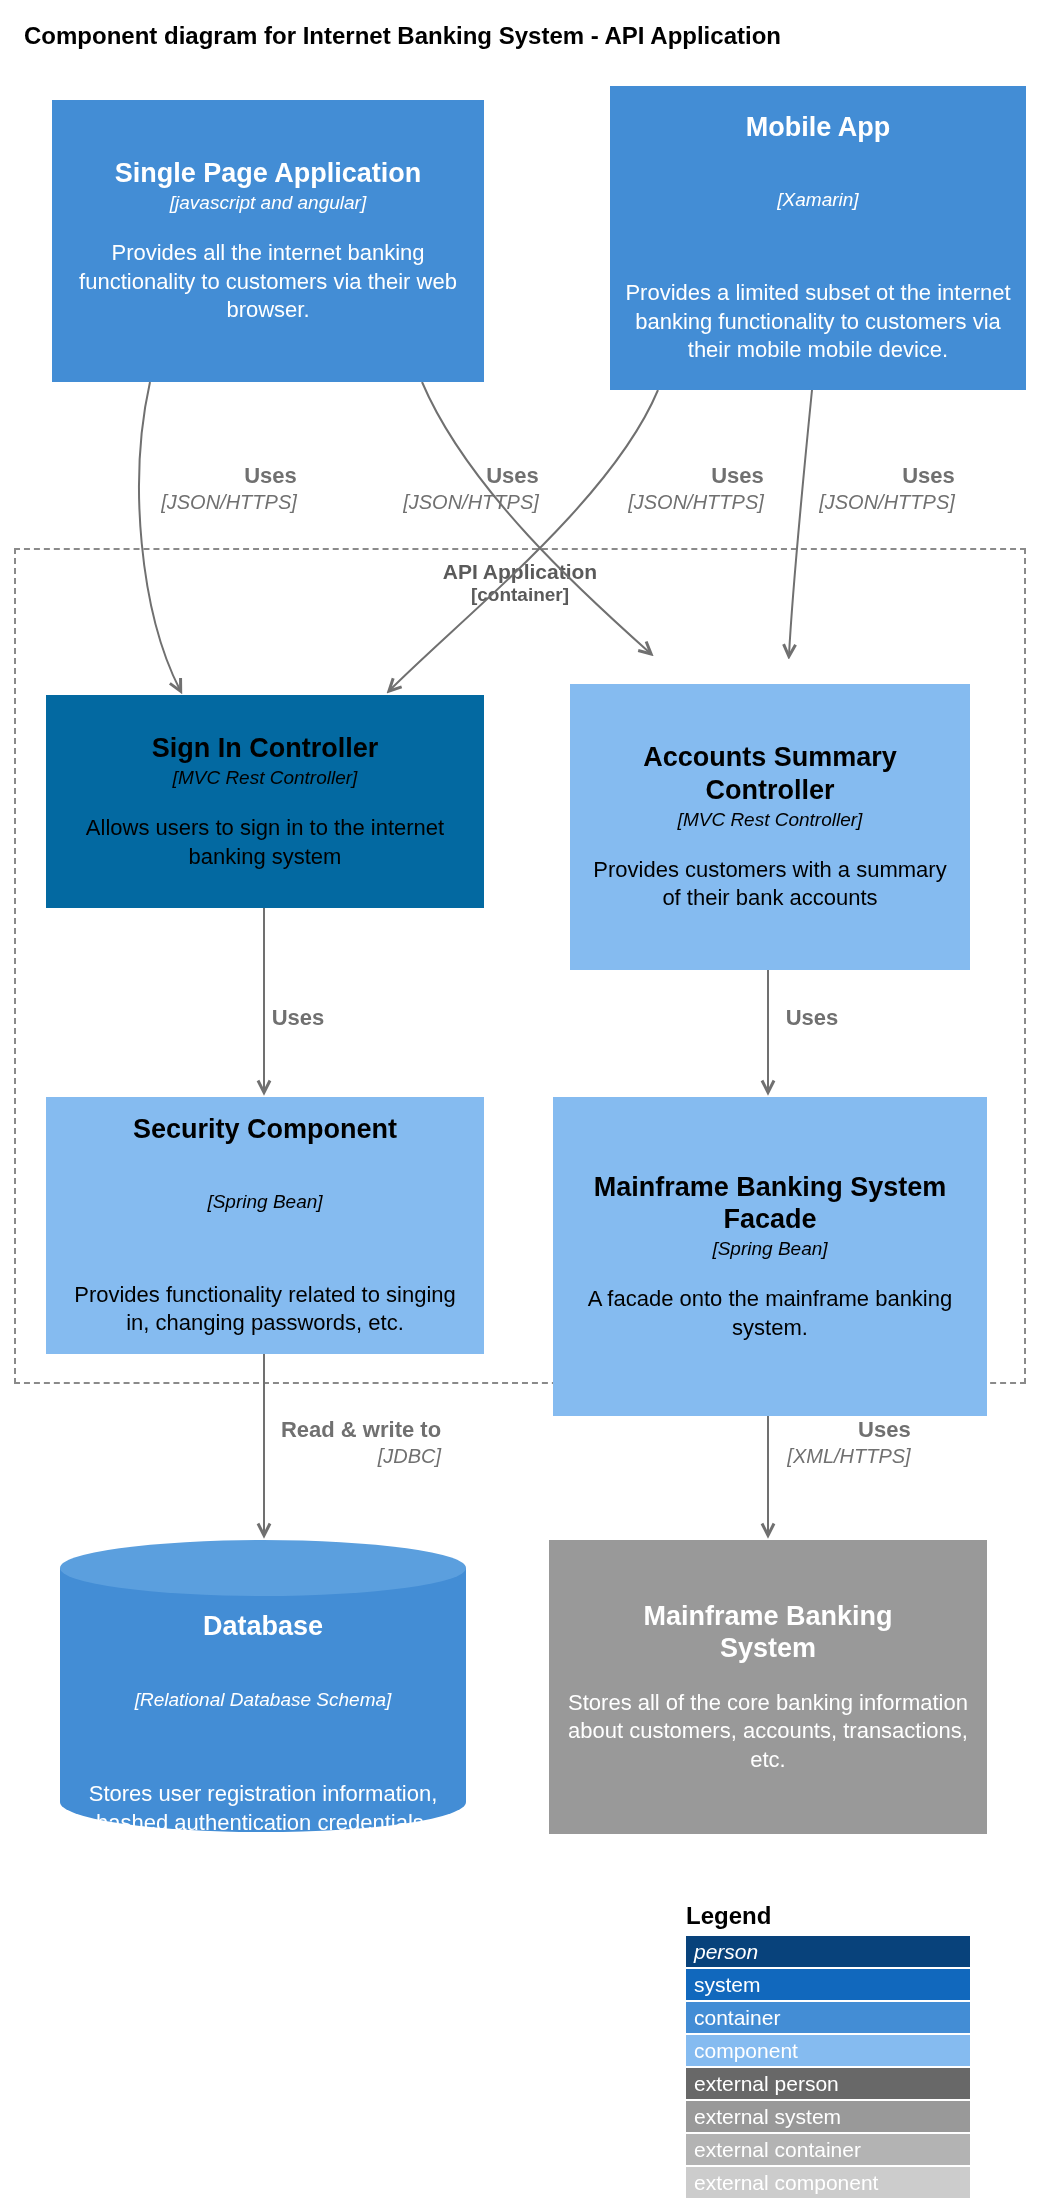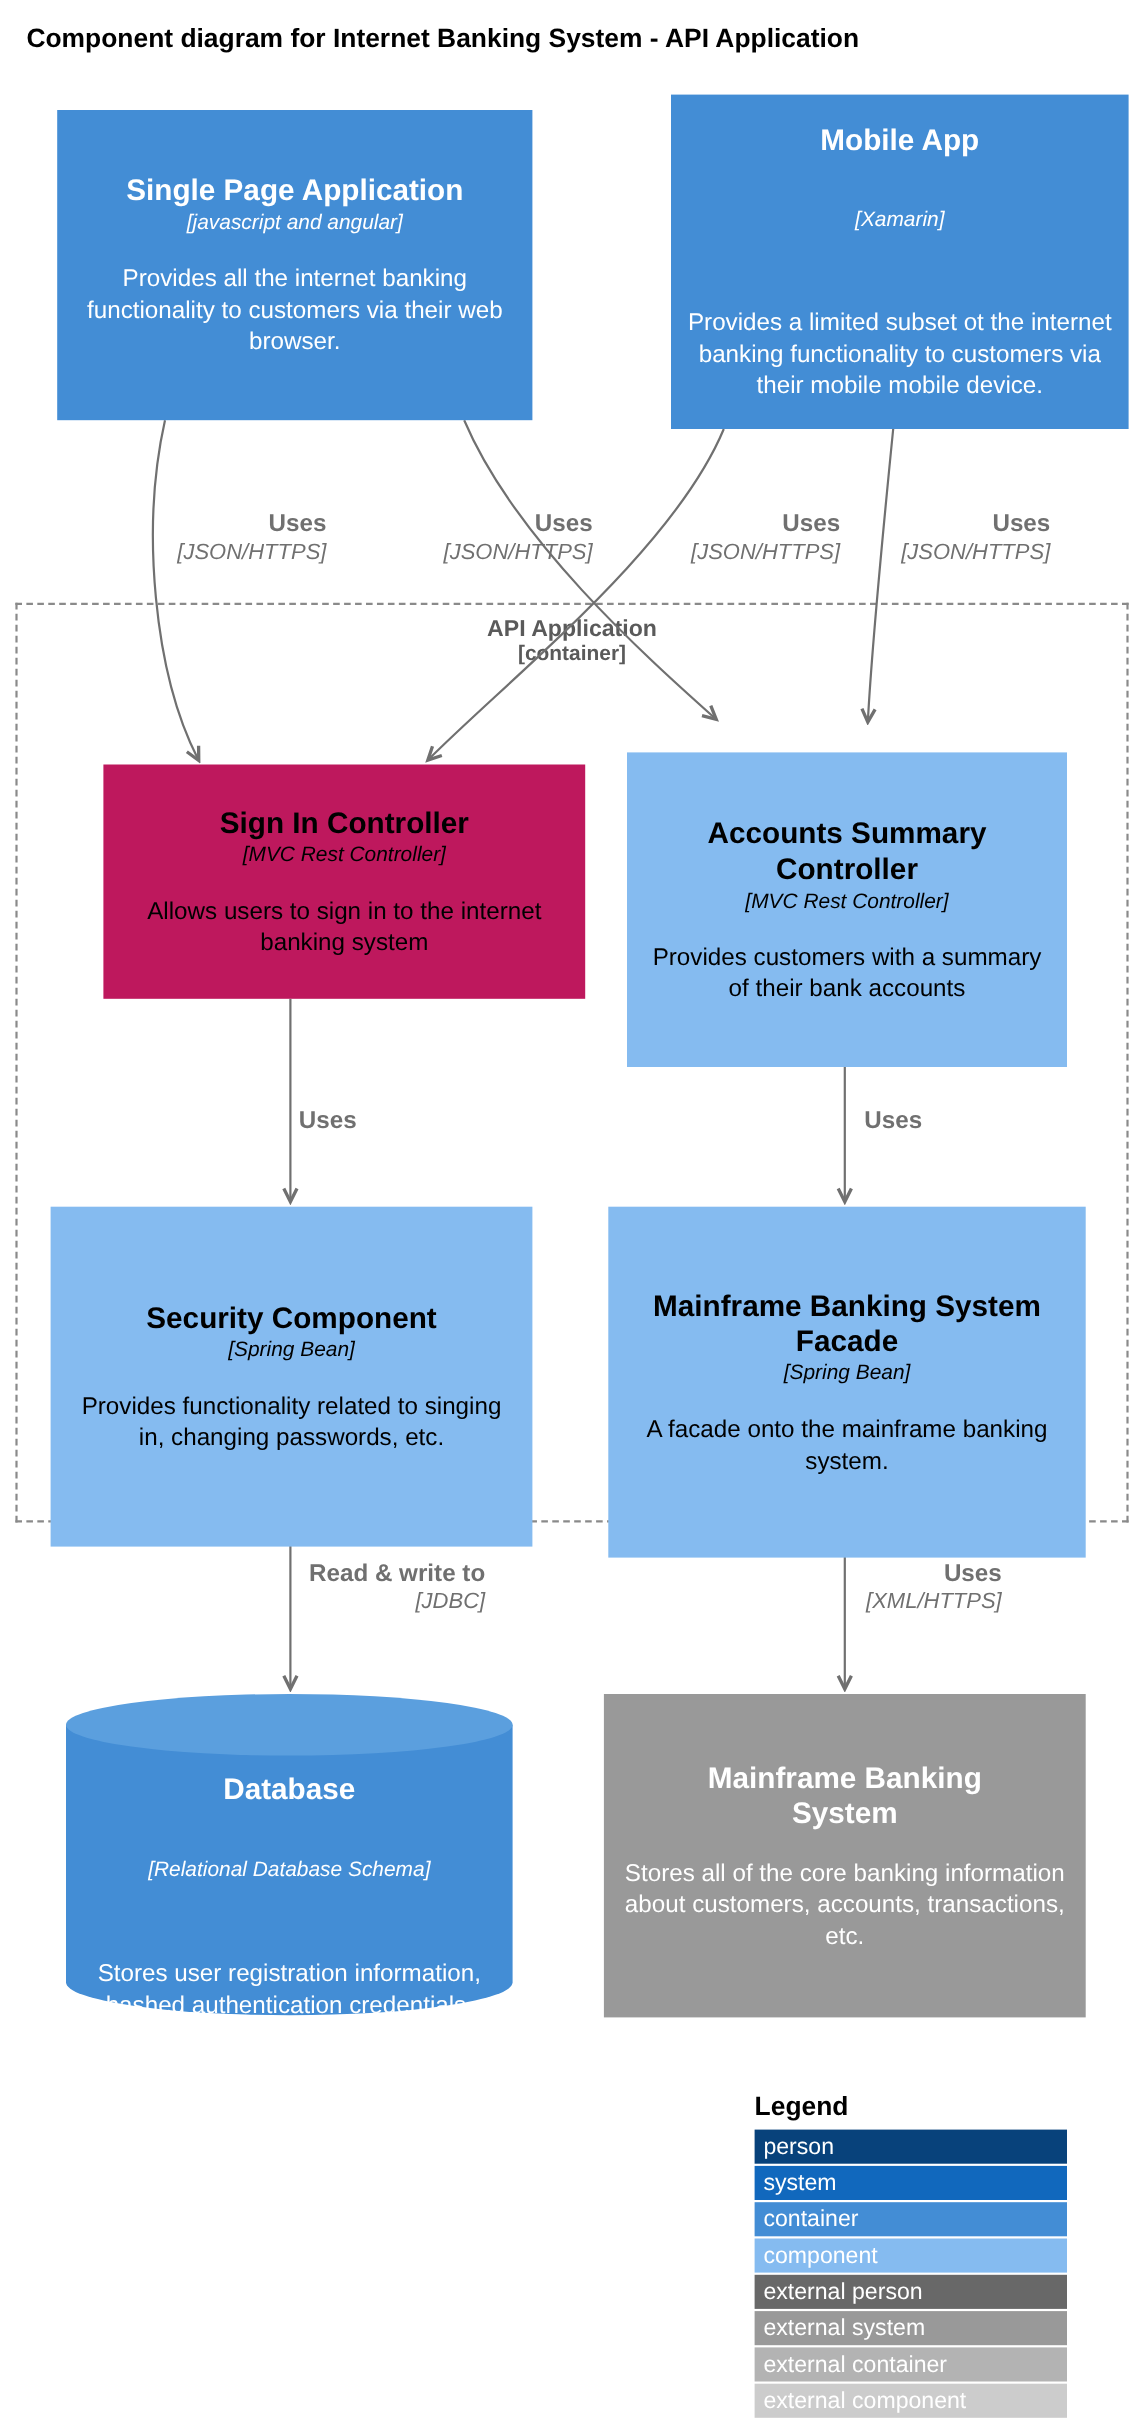--- a/index.html
+++ b/index.html
@@ -69,21 +69,21 @@
   .external-node  { color: #ffffff; }
   .node-title { font-size: 27px; font-weight: bold; line-height: 1.2; }
   .node-tech  { font-size: 19px; font-style: italic; margin-top: 3px; line-height: 1.2; }
   .node-desc  { font-size: 22px; margin-top: 24px; line-height: 1.3; }
   .mt-narrow  { max-width: 330px; }
 
   #spa      { left: 52px;  top: 100px;  width: 432px; height: 282px; }
   #mobile   { left: 610px; top: 86px;   width: 416px; height: 304px; }
   #signin   { left: 46px;  top: 695px;  width: 438px; height: 213px; }
   #accounts { left: 570px; top: 684px;  width: 400px; height: 286px; }
-  #security { left: 46px;  top: 1097px; width: 438px; height: 309px; }
+  #security { left: 46px;  top: 1097px; width: 438px; height: 257px; justify-content: space-between; }
   #facade   { left: 553px; top: 1097px; width: 434px; height: 319px; }
   #mainframe{ left: 549px; top: 1540px; width: 438px; height: 294px; }
 
   
   #db {
     position: absolute;
     left: 60px; top: 1568px;
     width: 406px; height: 264px;
     border-radius: 0 0 50% 50% / 0 0 30px 30px;
     z-index: 3;
@@ -184,21 +184,21 @@
     <div class="node-tech">[javascript and angular]</div>
     <div class="node-desc">Provides all the internet banking functionality to customers via their web browser.</div>
   </div>
 
   <div class="node container-node" id="mobile" style="background-color: rgb(67, 141, 213); gap: 43px;">
     <div class="node-title">Mobile App</div>
     <div class="node-tech">[Xamarin]</div>
     <div class="node-desc">Provides a limited subset ot the internet banking functionality to customers via their mobile mobile device.</div>
   </div>
 
-  <div class="node component-node" id="signin" style="background-color: #be185d; margin-left: 48px;">
+  <div class="node component-node" id="signin" style="background-color: #0369a1;">
     <div class="node-title">Sign In Controller</div>
     <div class="node-tech">[MVC Rest Controller]</div>
     <div class="node-desc">Allows users to sign in to the internet banking system</div>
   </div>
 
   <div class="node component-node" id="accounts" style="background-color: rgb(133, 187, 240);">
     <div class="node-title">Accounts Summary Controller</div>
     <div class="node-tech">[MVC Rest Controller]</div>
     <div class="node-desc">Provides customers with a summary of their bank accounts</div>
   </div>
@@ -255,21 +255,21 @@
     <span class="lbl">Read &amp; write to</span>
     <span class="tech">[JDBC]</span>
   </div>
   <div class="edge-label" id="el7">
     <span class="lbl">Uses</span>
     <span class="tech">[XML/HTTPS]</span>
   </div>
 
   <div class="legend">
     <div class="legend-title">Legend</div>
-    <div class="legend-row" style="background-color: rgb(8, 66, 123);">person</div>
+    <div class="legend-row" style="background-color: rgb(8, 66, 123); font-style: italic;">person</div>
     <div class="legend-row" style="background-color: rgb(17, 104, 189);">system</div>
     <div class="legend-row" style="background-color: rgb(67, 141, 213);">container</div>
     <div class="legend-row" style="background-color: rgb(133, 187, 240);">component</div>
     <div class="legend-row" style="background-color: rgb(104, 104, 104);">external person</div>
     <div class="legend-row" style="background-color: rgb(153, 153, 153);">external system</div>
     <div class="legend-row" style="background-color: rgb(179, 179, 179);">external container</div>
     <div class="legend-row" style="background-color: rgb(204, 204, 204);">external component</div>
   </div>
 
 </div>

